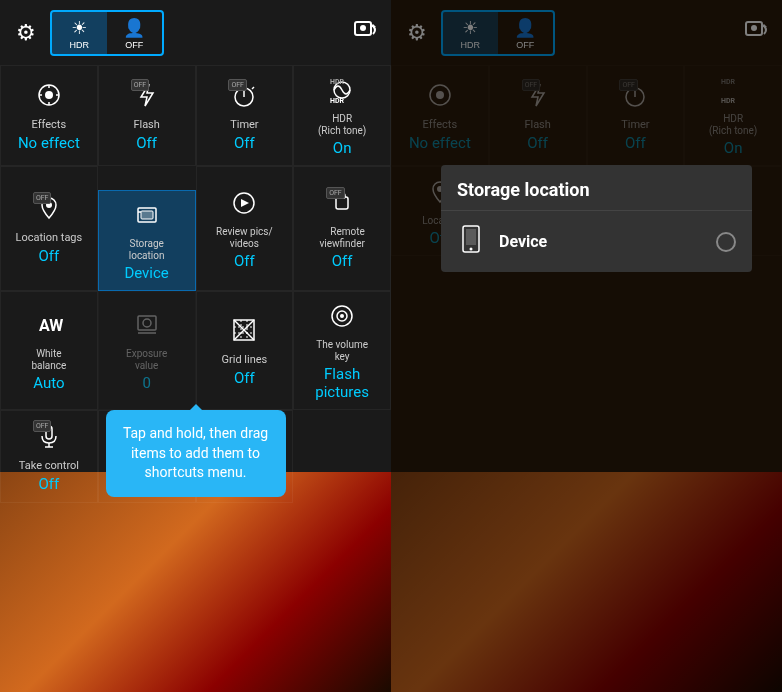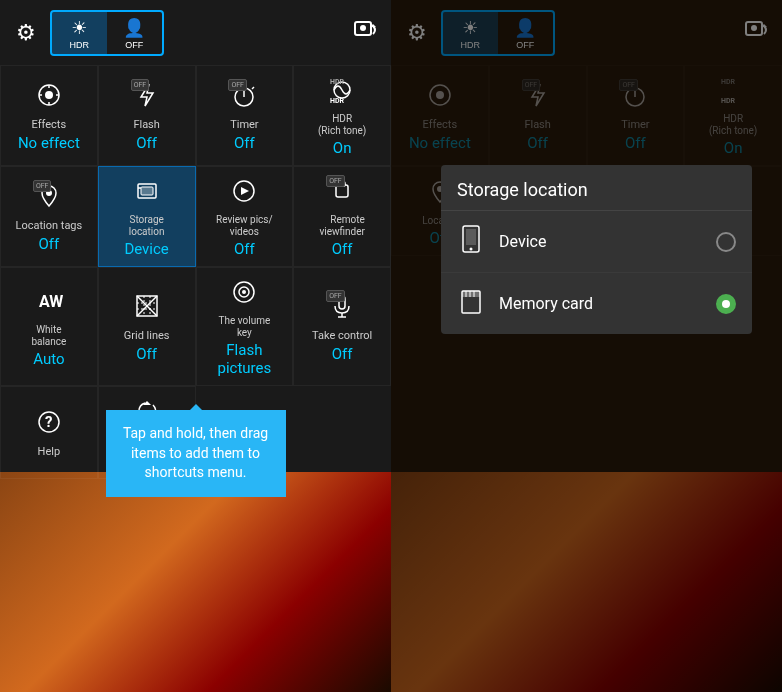--- a/index.html
+++ b/index.html
@@ -112,20 +112,21 @@
       padding: 10px 4px 8px;
       cursor: pointer;
       min-height: 80px;
       border: 1px solid rgba(255,255,255,0.05);
       position: relative;
     }
 
     .menu-item.selected {
       background: rgba(0, 150, 255, 0.3);
       border: 1px solid rgba(0,150,255,0.5);
+      margin-top: 24px;
     }
 
     .menu-item.dimmed {
       opacity: 0.5;
     }
 
     .menu-item .item-icon {
       font-size: 24px;
       color: #fff;
       margin-bottom: 3px;
@@ -160,21 +161,21 @@
 
     
     .tooltip {
       position: absolute;
       bottom: 195px;
       left: 50%;
       transform: translateX(-50%);
       background: #29b6f6;
       color: #fff;
       padding: 14px 16px;
-      border-radius: 0;
+      border-radius: 8px;
       font-size: 14px;
       line-height: 1.4;
       text-align: center;
       width: 180px;
       z-index: 20;
     }
 
     .tooltip::before {
       content: '';
       position: absolute;
@@ -189,20 +190,21 @@
     .storage-popup {
       position: absolute;
       top: 165px;
       left: 50px;
       right: 30px;
       background: #333;
       border-radius: 4px;
       z-index: 50;
       padding: 0;
       overflow: hidden;
+      font-weight: bold;
     }
 
     .storage-popup-title {
       color: #fff;
       font-size: 18px;
       padding: 14px 16px 10px;
       border-bottom: 1px solid #444;
     }
 
     .storage-option {
@@ -401,20 +403,31 @@
     <div class="menu-item">
       <div class="item-icon">
         <svg width="28" height="28" viewBox="0 0 28 28">
           <text x="4" y="20" fill="#fff" font-size="16" font-weight="bold">AWB</text>
         </svg>
       </div>
       <div class="item-label" style="font-size:10px;color:#ccc;text-align:center;">White<br>balance</div>
       <div class="item-value">Auto</div>
     </div>
 
+    <div class="menu-item dimmed">
+      <div class="item-icon">
+        <svg width="28" height="28" viewBox="0 0 28 28">
+          <rect x="5" y="5" width="18" height="14" rx="1" stroke="#aaa" stroke-width="1.5" fill="none"></rect>
+          <circle cx="14" cy="12" r="4" stroke="#aaa" stroke-width="1.5" fill="none"></circle>
+          <line x1="5" y1="22" x2="23" y2="22" stroke="#aaa" stroke-width="1.5"></line>
+        </svg>
+      </div>
+      <div class="item-label" style="font-size:10px;color:#aaa;text-align:center;">Exposure<br>value</div>
+      <div class="item-value">0</div>
+    </div>
 
     <div class="menu-item">
       <div class="item-icon">
         <svg width="28" height="28" viewBox="0 0 28 28">
           <rect x="4" y="4" width="20" height="20" stroke="#fff" stroke-width="1.5" fill="none"></rect>
           <line x1="4" y1="11" x2="24" y2="11" stroke="#fff" stroke-width="1" stroke-dasharray="2,2"></line>
           <line x1="4" y1="17" x2="24" y2="17" stroke="#fff" stroke-width="1" stroke-dasharray="2,2"></line>
           <line x1="11" y1="4" x2="11" y2="24" stroke="#fff" stroke-width="1" stroke-dasharray="2,2"></line>
           <line x1="17" y1="4" x2="17" y2="24" stroke="#fff" stroke-width="1" stroke-dasharray="2,2"></line>
           <line x1="4" y1="4" x2="24" y2="24" stroke="#fff" stroke-width="1.5"></line>
@@ -595,28 +608,15 @@
         <svg width="22" height="28" viewBox="0 0 22 28">
           <rect x="3" y="1" width="16" height="26" rx="2" stroke="white" stroke-width="1.5" fill="none"></rect>
           <rect x="6" y="4" width="10" height="16" fill="rgba(255,255,255,0.2)"></rect>
           <circle cx="11" cy="24" r="1.5" fill="white"></circle>
         </svg>
       </div>
       <div class="storage-label">Device</div>
       <div class="storage-radio"></div>
     </div>
 
-    <div class="storage-option">
-      <div class="storage-icon">
-        <svg width="22" height="28" viewBox="0 0 22 28">
-          <rect x="2" y="4" width="18" height="22" rx="1" stroke="white" stroke-width="1.5" fill="none"></rect>
-          <rect x="2" y="4" width="18" height="6" fill="rgba(255,255,255,0.3)"></rect>
-          <line x1="6" y1="4" x2="6" y2="10" stroke="white" stroke-width="1"></line>
-          <line x1="10" y1="4" x2="10" y2="10" stroke="white" stroke-width="1"></line>
-          <line x1="14" y1="4" x2="14" y2="10" stroke="white" stroke-width="1"></line>
-        </svg>
-      </div>
-      <div class="storage-label">Memory card</div>
-      <div class="storage-radio selected"></div>
-    </div>
   </div>
 
 </div>
 
 </body></html>

